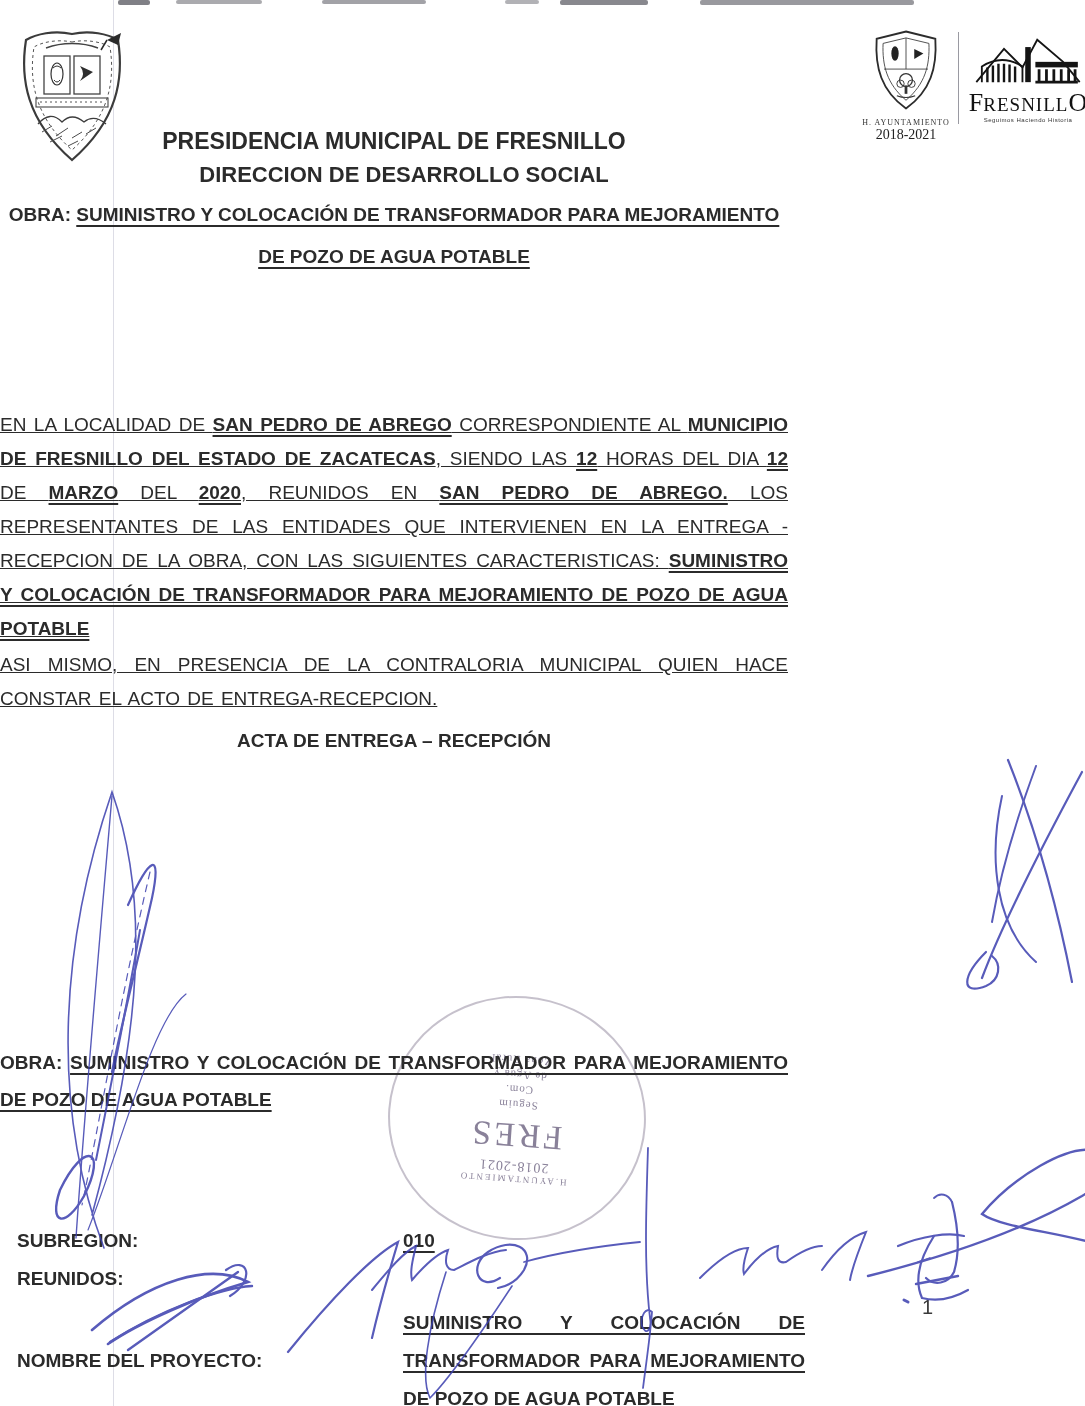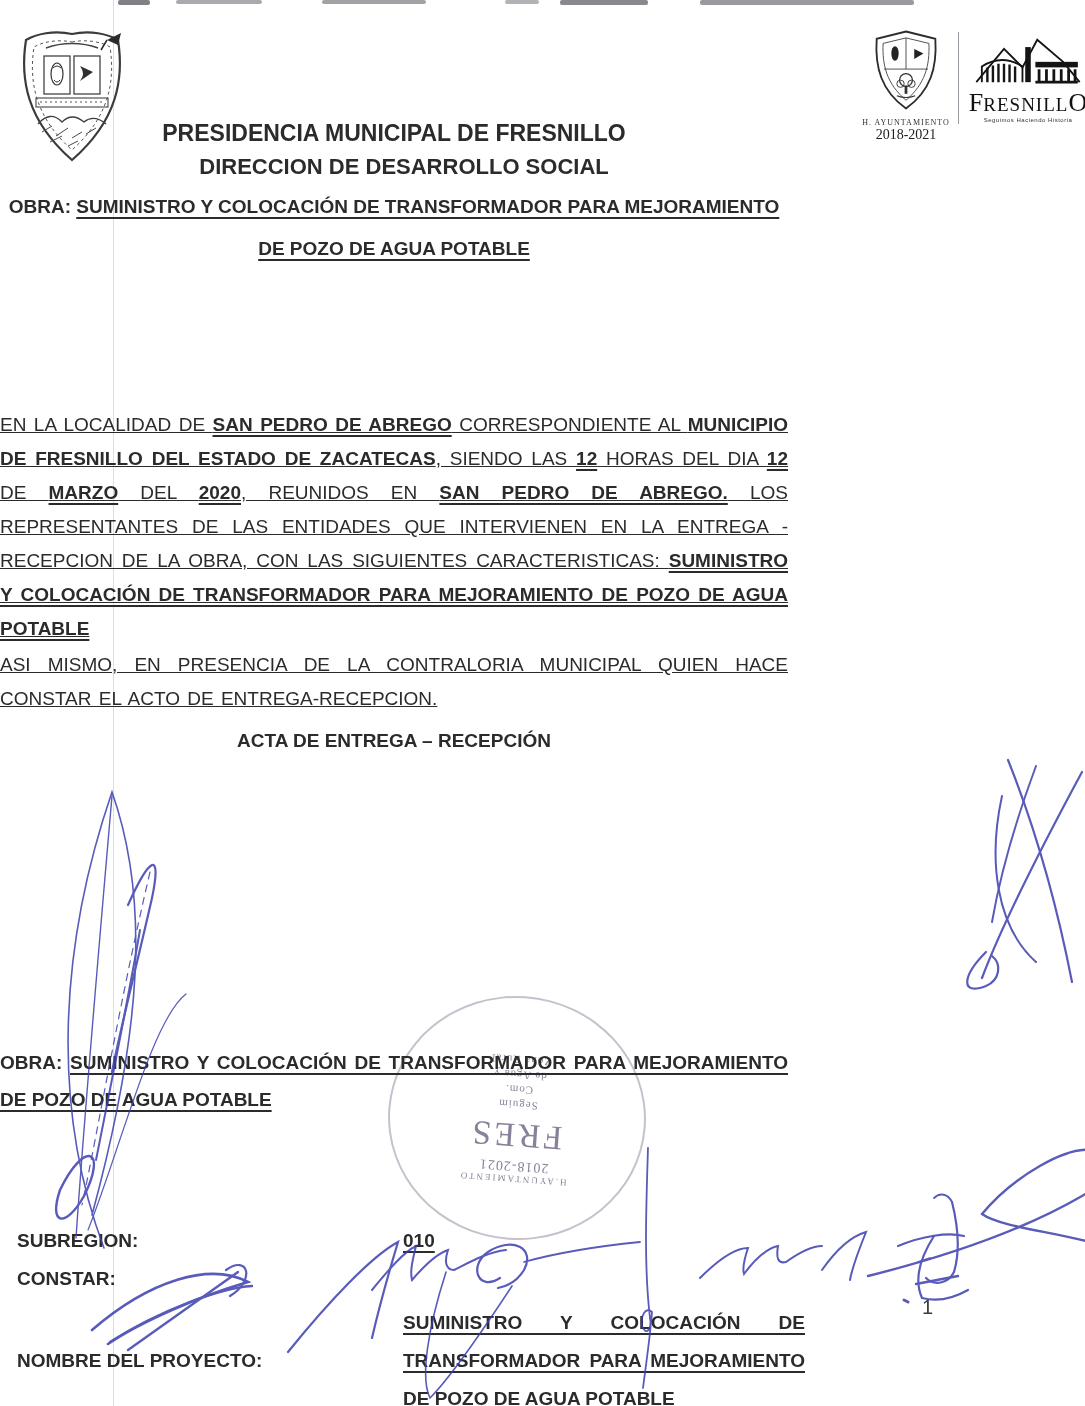--- a/index.html
+++ b/index.html
@@ -111,21 +111,21 @@
         <rect x="57" y="12" width="6" height="38" fill="#141414"></rect>
         <rect x="68" y="28" width="46" height="6" fill="#141414"></rect>
         <path d="M72 36 V50 M80 36 V50 M88 36 V50 M96 36 V50 M104 36 V50 M111 36 V50" stroke="#141414" stroke-width="3"></path>
         <path d="M68 50 H114" stroke="#141414" stroke-width="3"></path>
       </svg>
       <div class="wordmark"><span class="wm-big">F</span><span class="wm-mid">RESNILL</span><span class="wm-big">O</span></div>
       <div class="brand-tag">Seguimos Haciendo Historia</div>
     </div>
   </div>
 
-  <div class="blk layer2" style="top:120px;">
+  <div class="blk layer2" style="top:128px;">
     <h1 class="t1">PRESIDENCIA MUNICIPAL DE FRESNILLO</h1>
     <h2 class="t2">DIRECCION DE DESARROLLO SOCIAL</h2>
     <div class="obra-head"><span>OBRA: </span><span class="b u">SUMINISTRO Y COLOCACIÓN DE TRANSFORMADOR PARA MEJORAMIENTO DE POZO DE AGUA POTABLE</span></div>
   </div>
 
   <div class="blk layer2" style="top:258px;">
     <p class="para"><span>EN LA LOCALIDAD DE </span><span class="b u">SAN PEDRO DE ABREGO</span><span> CORRESPONDIENTE AL </span><span class="b">MUNICIPIO DE FRESNILLO DEL ESTADO DE ZACATECAS</span><span>, SIENDO LAS </span><span class="b u">12</span><span> HORAS DEL DIA </span><span class="b u">12</span><span> DE </span><span class="b u">MARZO</span><span> DEL </span><span class="b u">2020</span><span>, REUNIDOS EN </span><span class="b u">SAN PEDRO DE ABREGO.</span><span> LOS REPRESENTANTES DE LAS ENTIDADES QUE INTERVIENEN EN LA ENTREGA - RECEPCION DE LA OBRA, CON LAS SIGUIENTES CARACTERISTICAS: </span><span class="b u">SUMINISTRO Y COLOCACIÓN DE TRANSFORMADOR PARA MEJORAMIENTO DE POZO DE AGUA POTABLE</span></p>
     <p class="para asi">ASI MISMO, EN PRESENCIA DE LA CONTRALORIA MUNICIPAL QUIEN HACE CONSTAR EL ACTO DE ENTREGA-RECEPCION.</p>
     <div class="acta-title">ACTA DE ENTREGA – RECEPCIÓN</div>
   </div>
@@ -133,21 +133,21 @@
   <div class="blk layer2" style="top:540px;">
     <div class="obra2"><span>OBRA: </span><span class="b u">SUMINISTRO Y COLOCACIÓN DE TRANSFORMADOR PARA MEJORAMIENTO DE POZO DE AGUA POTABLE</span></div>
   </div>
 
   <div class="blk layer2 fields" style="top:650px;">
     <div class="frow h38">
       <span class="flabel">SUBREGION:</span>
       <span class="fvalue u">010</span>
     </div>
     <div class="frow h38">
-      <span class="flabel">CONSTAR:</span>
+      <span class="flabel">REUNIDOS:</span>
     </div>
     <div class="frow h114 center">
       <span class="flabel">NOMBRE DEL PROYECTO:</span>
       <span class="fvalue multi u">SUMINISTRO Y COLOCACIÓN DE TRANSFORMADOR PARA MEJORAMIENTO DE POZO DE AGUA POTABLE</span>
     </div>
 
   </div>
 
   <div class="stamp">
     <div class="st-ayto">H.AYUNTAMIENTO</div>

